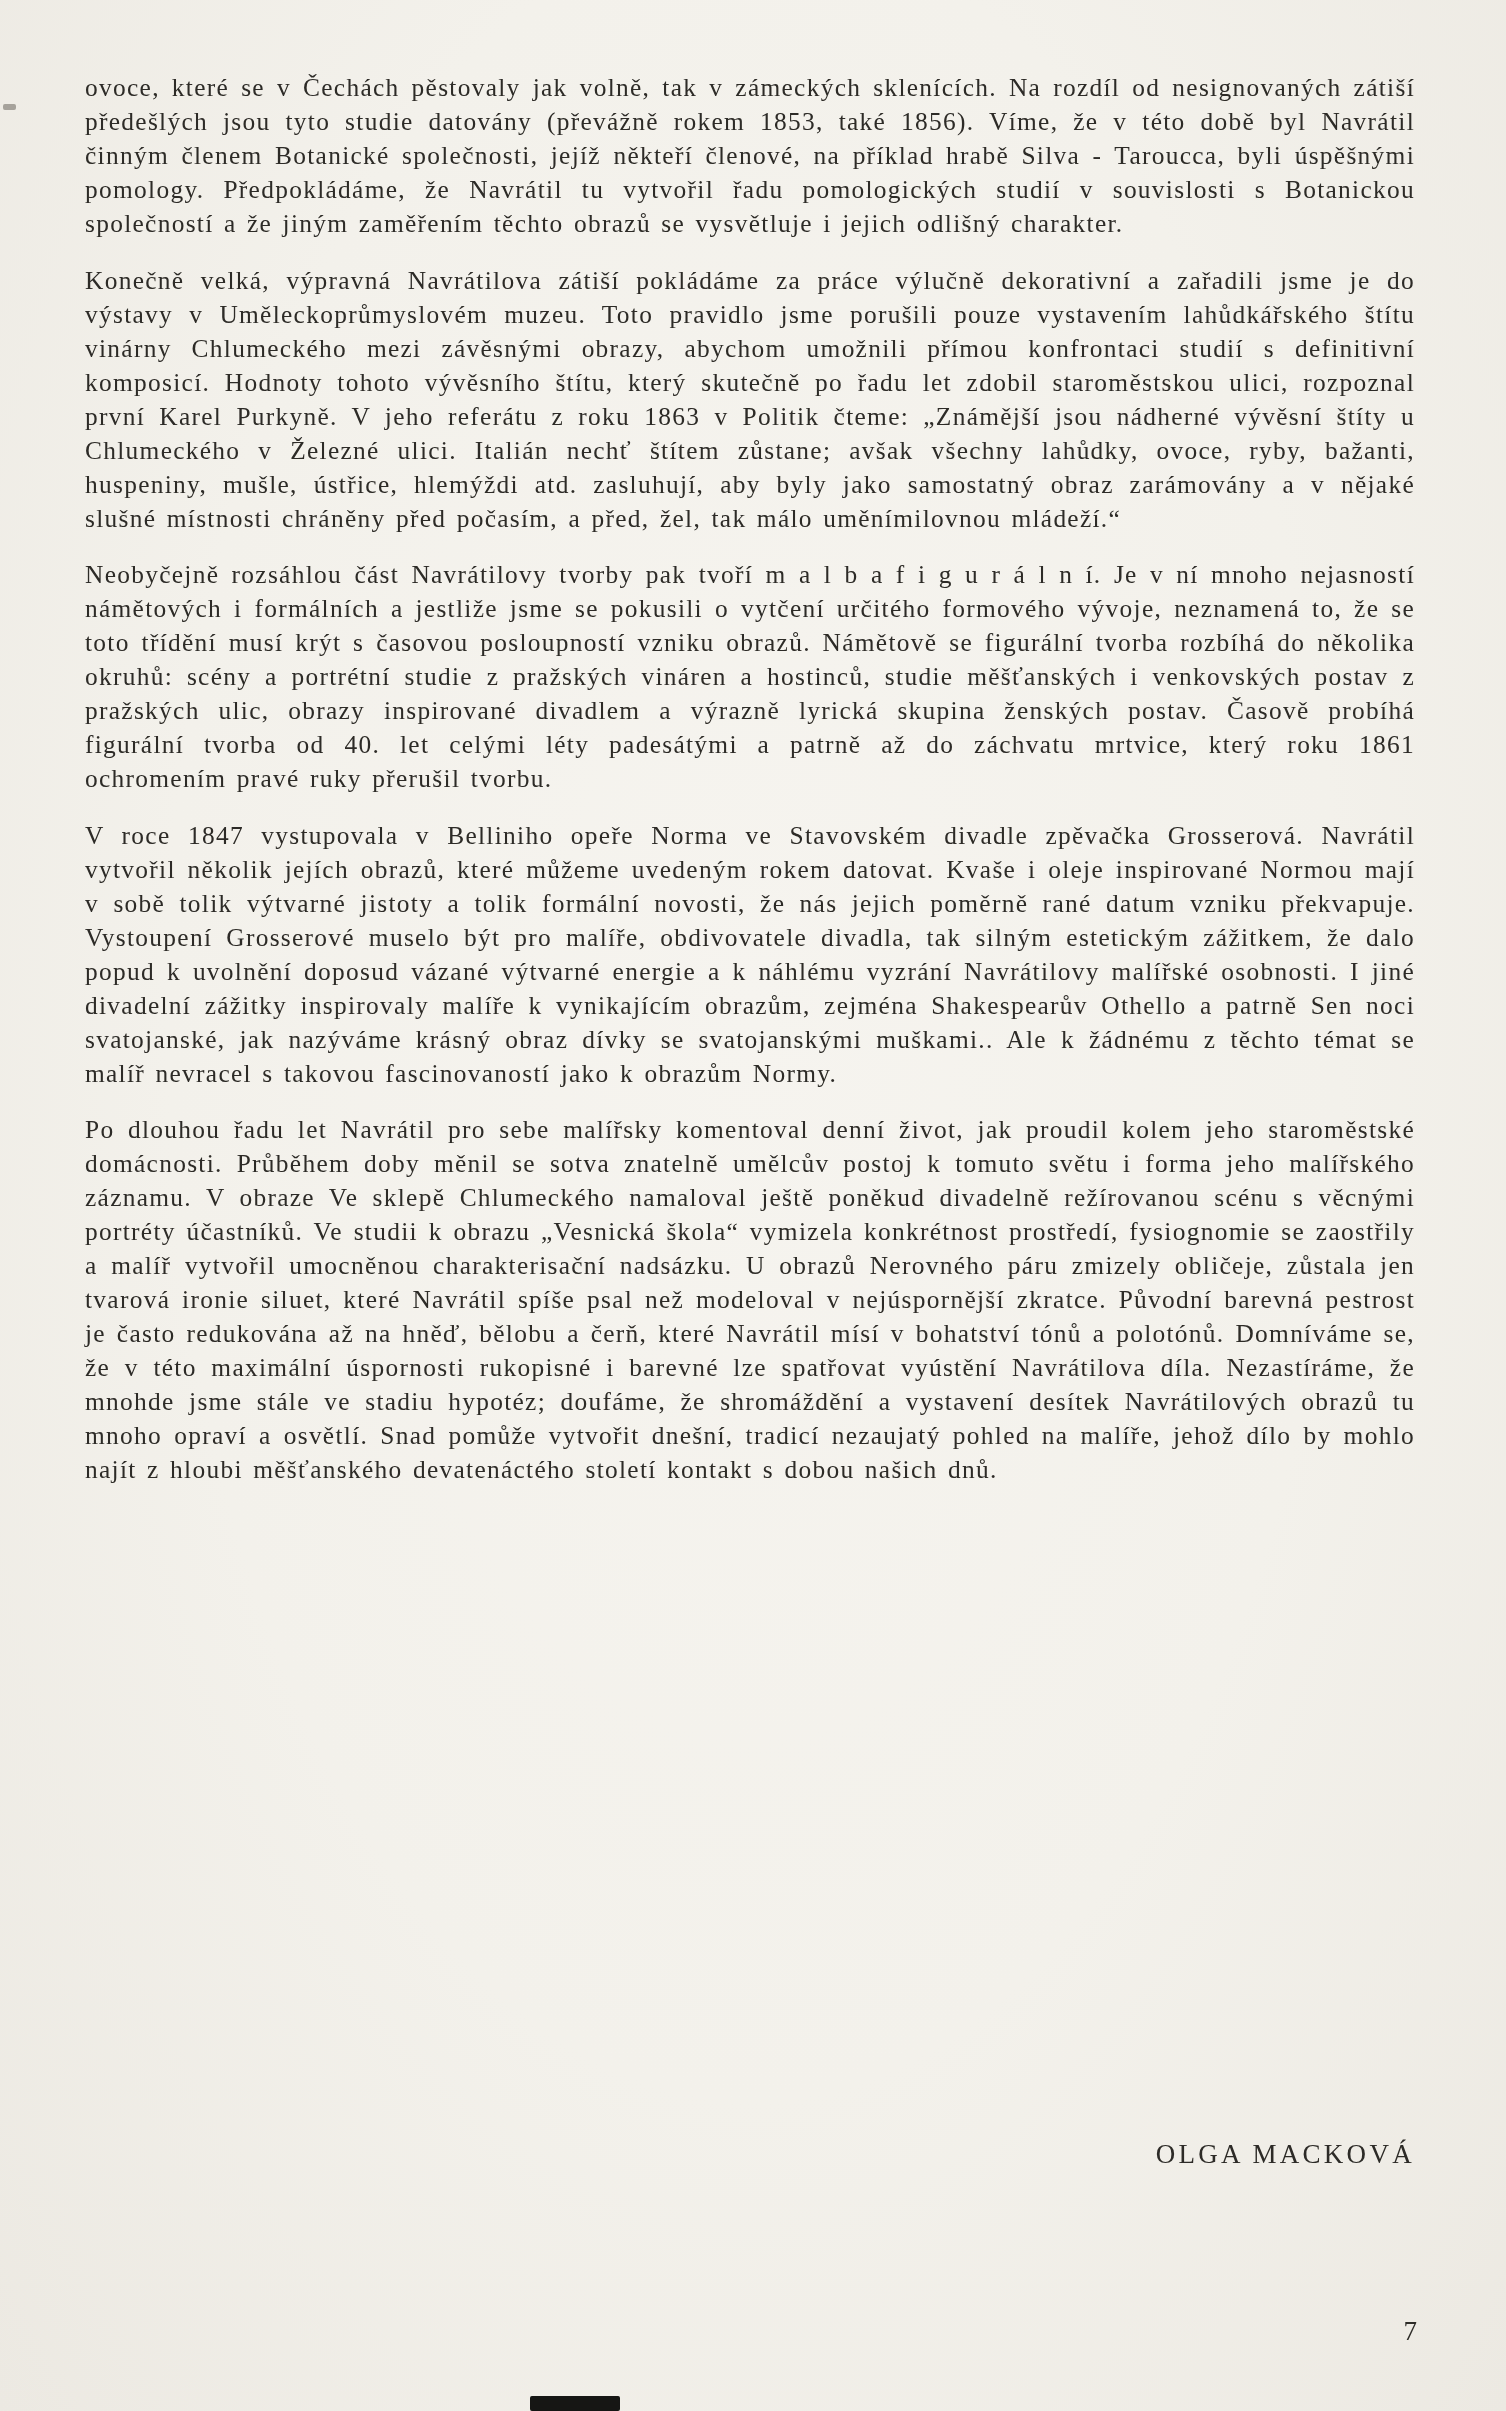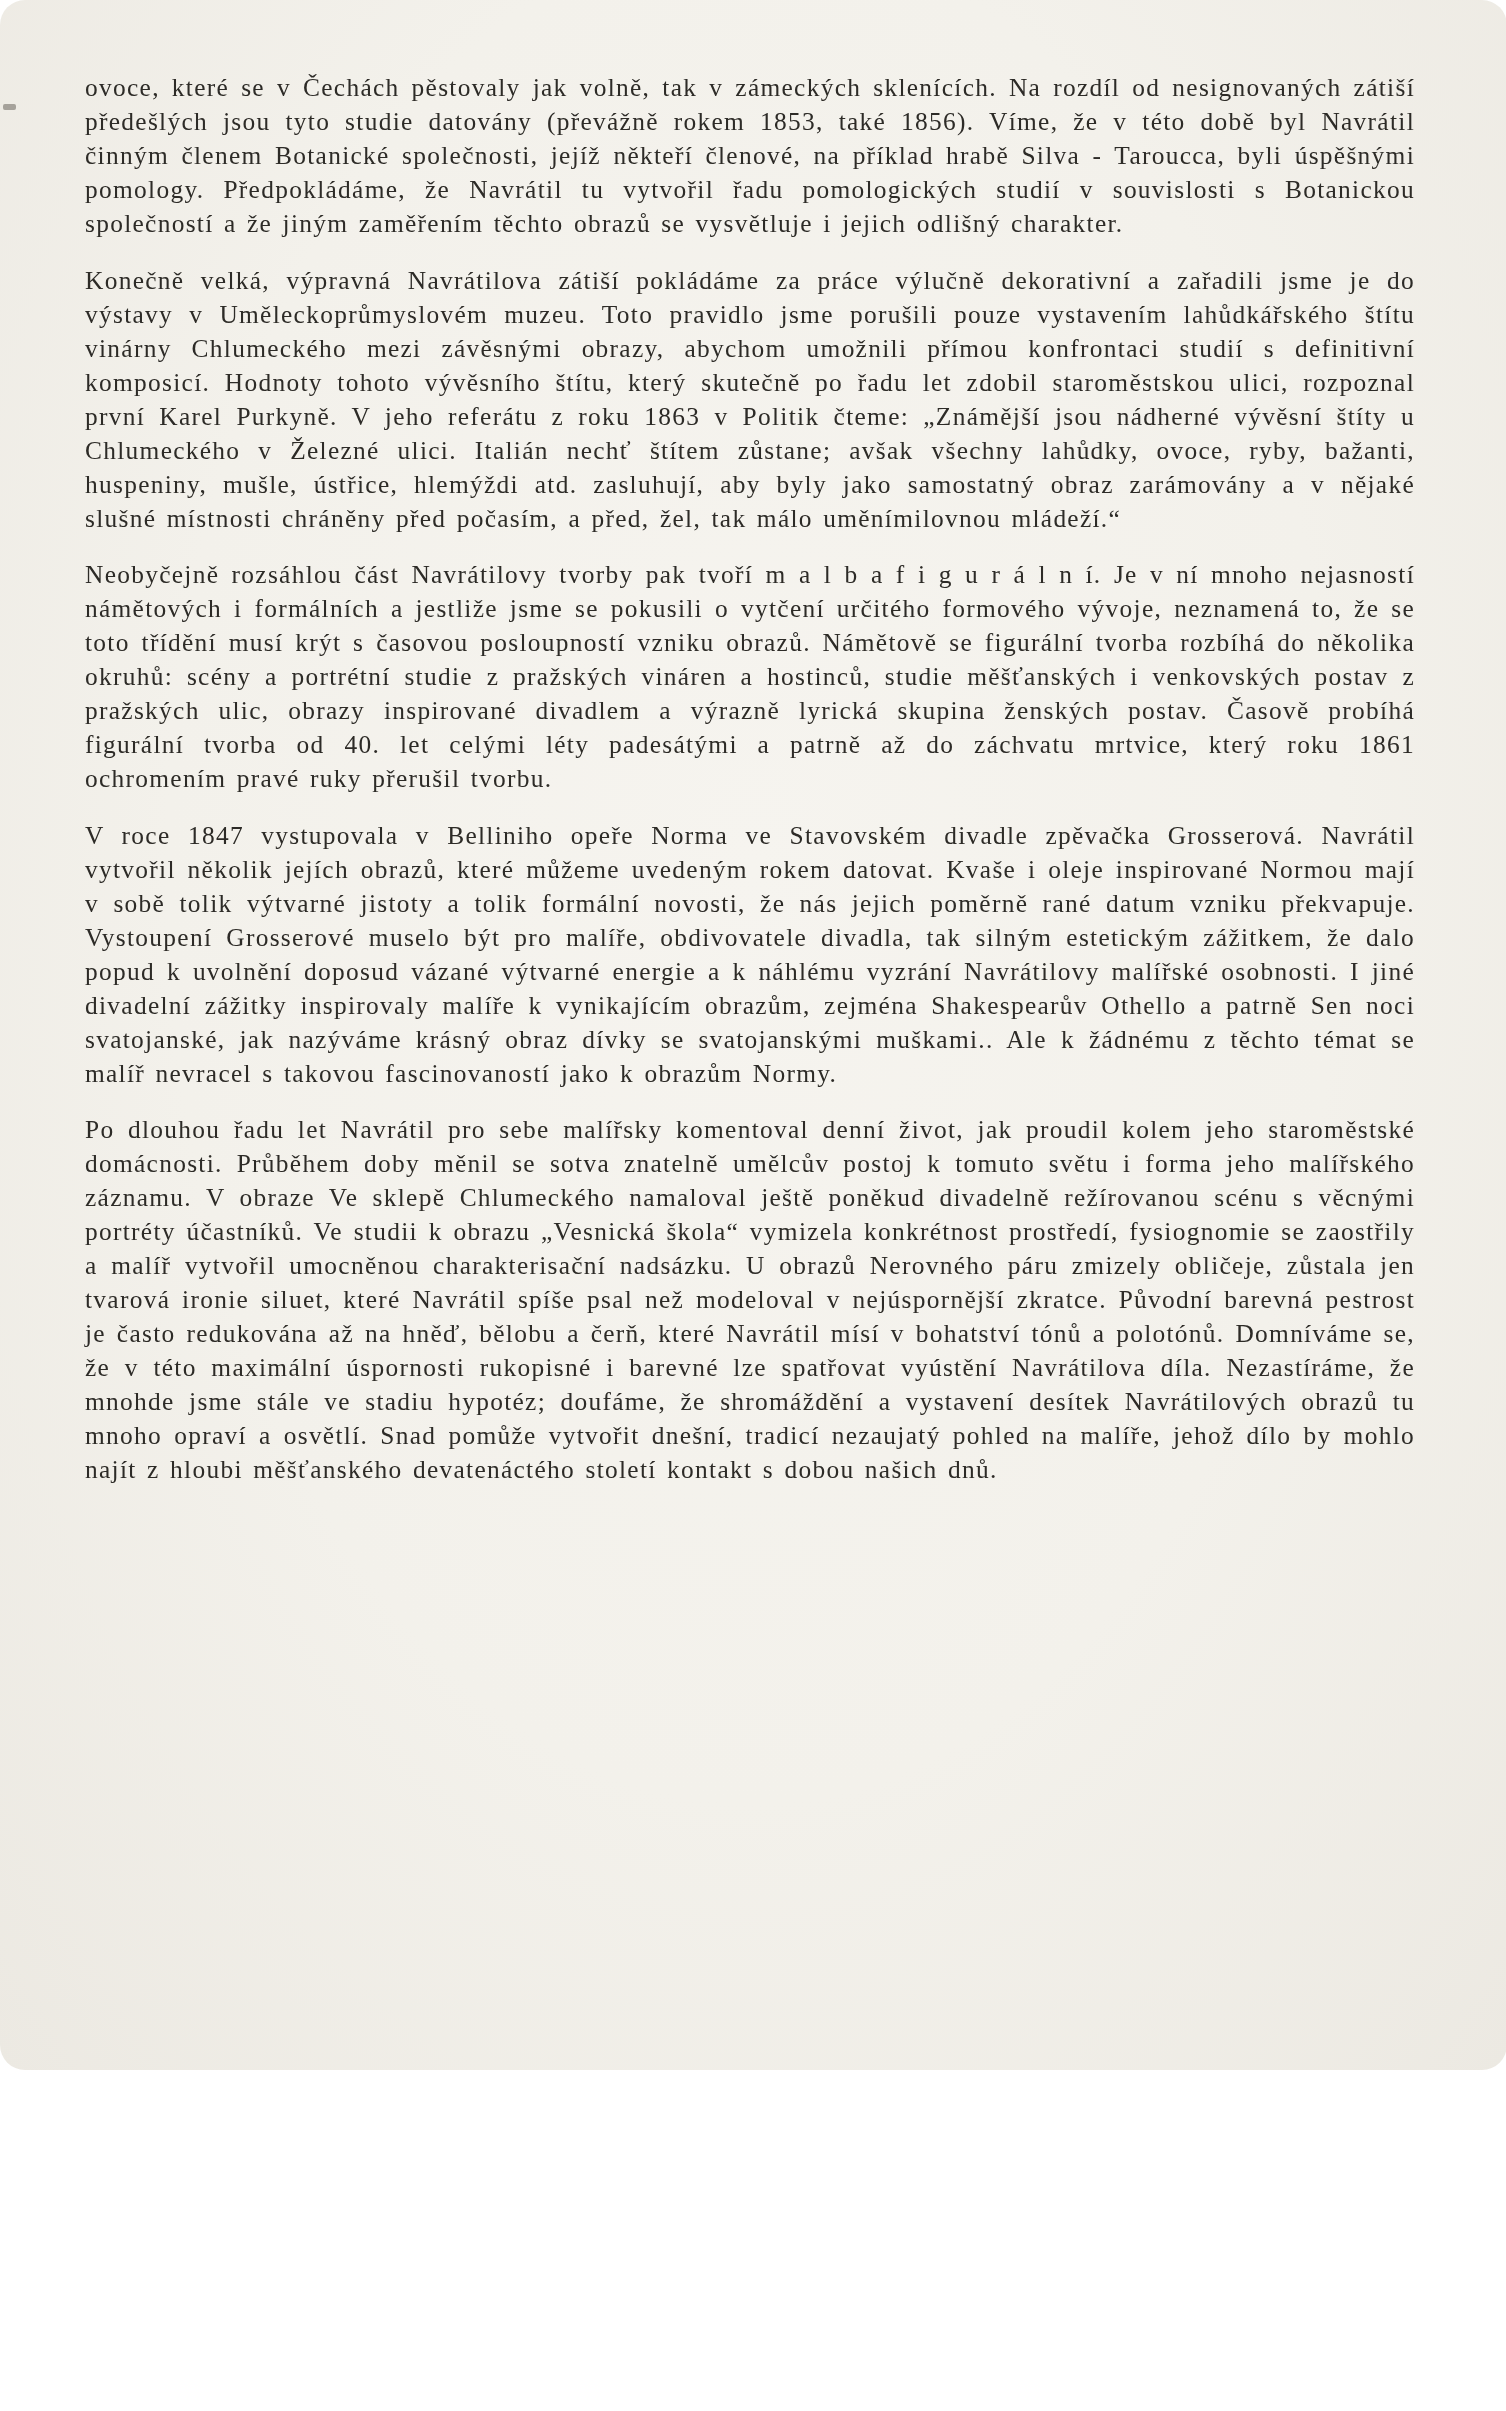--- a/index.html
+++ b/index.html
@@ -7,25 +7,24 @@
     padding: 0;
   }
   body {
     width: 1507px;
     height: 2411px;
     font-family: "Liberation Serif", "DejaVu Serif", serif;
   }
   .page {
     position: relative;
     width: 1507px;
-    height: 2070px;
+    height: 2411px;
     overflow: hidden;
     background: radial-gradient(ellipse at 50% 42%, #f6f4ef 0%, #f3f1eb 55%, #ece9e2 100%);
     color: #2d2b27;
-    border-radius: 25px;
   }
   .text-block {
     position: absolute;
     top: 70px;
     left: 85px;
     right: 92px;
     text-align: justify;
     font-size: 25.4px;
     line-height: 34px;
     letter-spacing: 1.3px;

